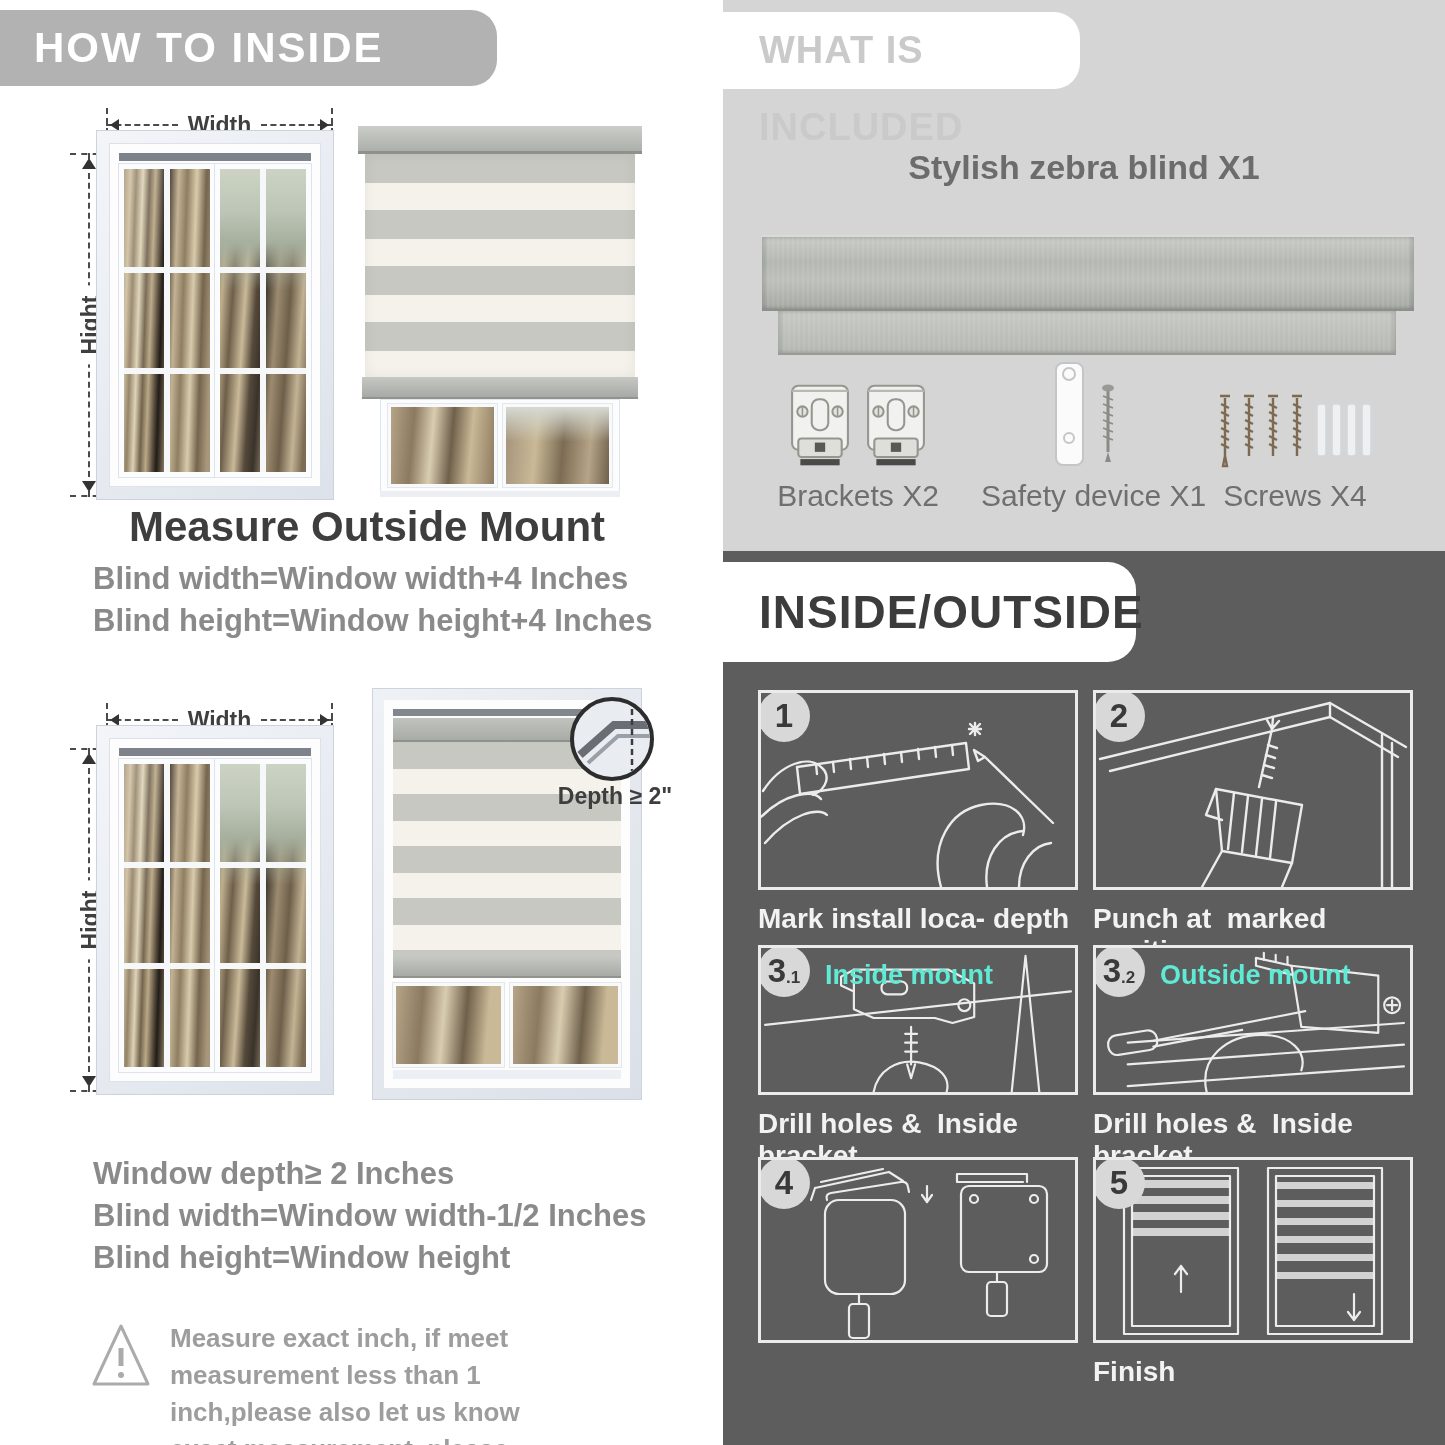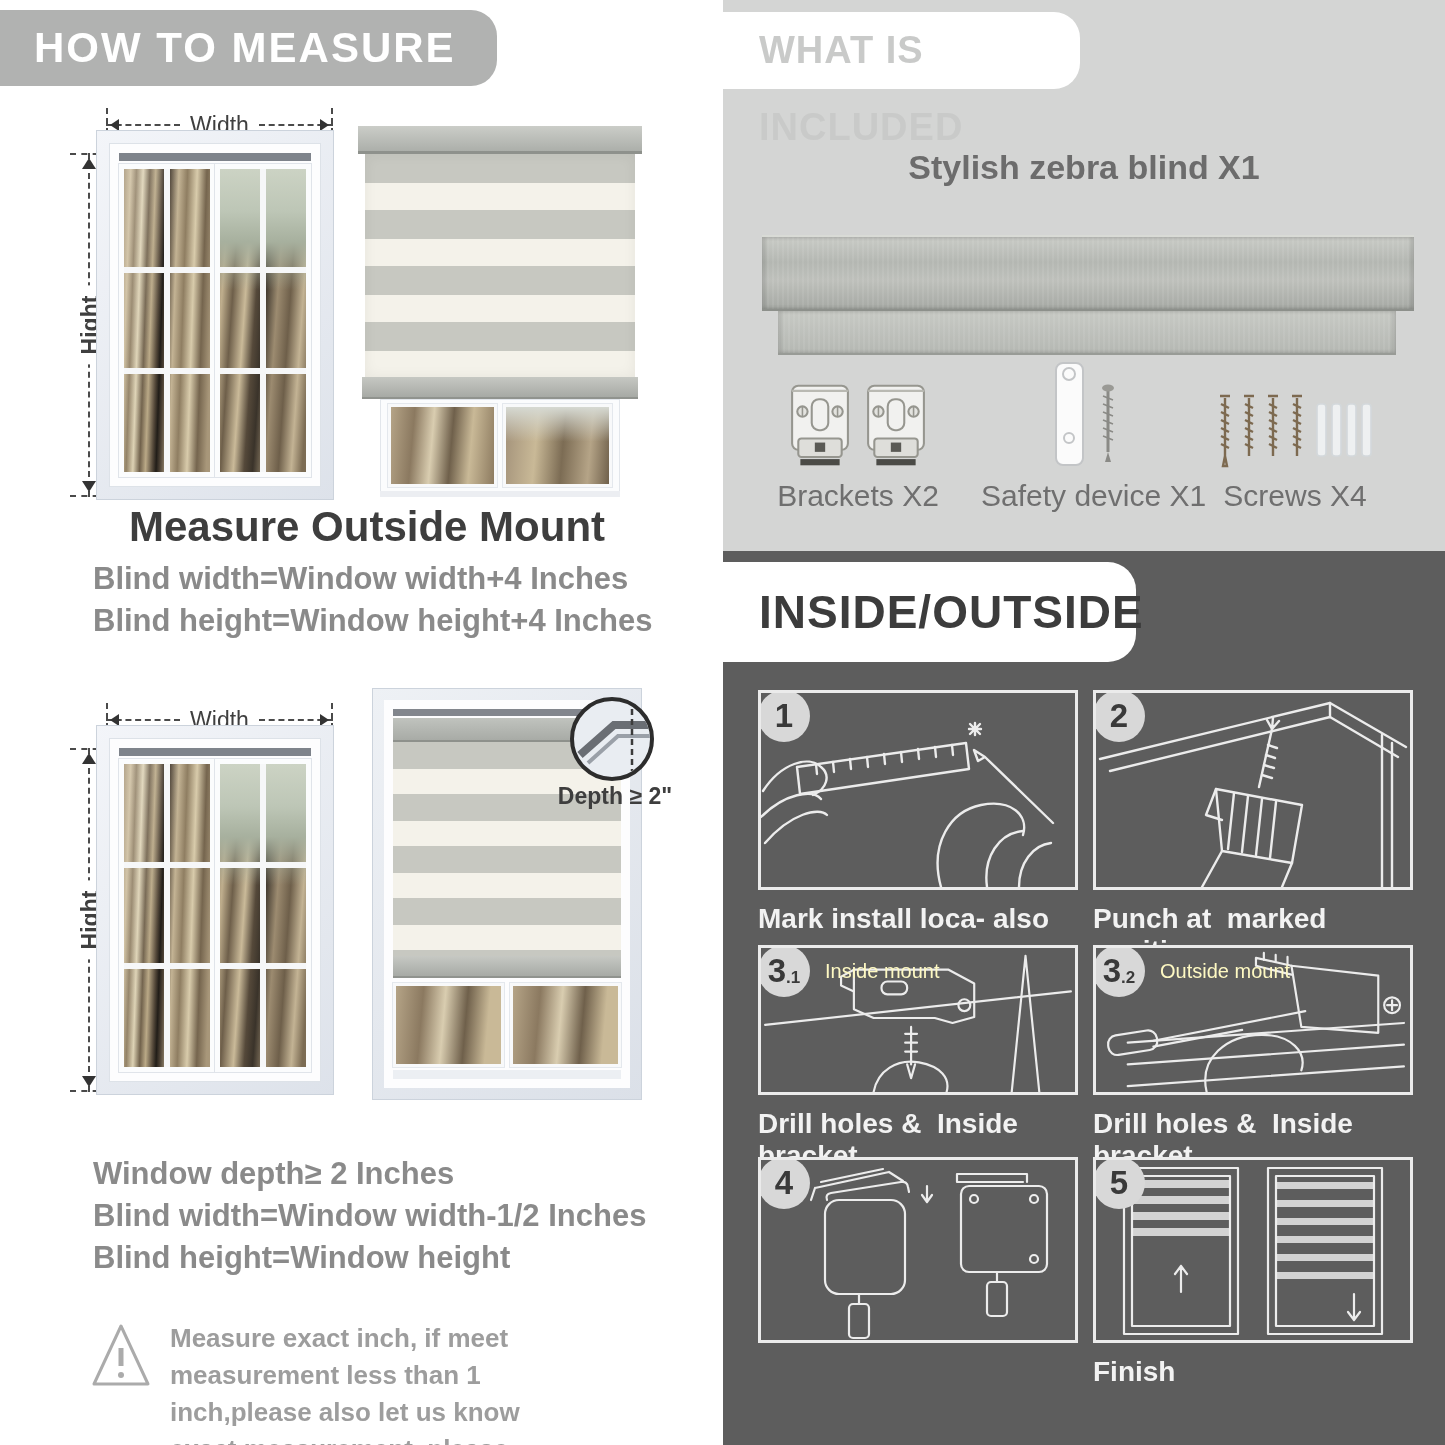--- a/index.html
+++ b/index.html
@@ -14,21 +14,21 @@
   .lheading{position:absolute;left:93px;color:#3e3e3e;font-size:42px;font-weight:bold;}
   .gline{position:absolute;left:93px;color:#8a8a8a;font-size:31px;font-weight:bold;}
 
   
   .w-anno{position:absolute;display:flex;align-items:center;height:22px;color:#3f3f3f;}
   .w-anno .dash{flex:1;border-top:2px dashed #4a4a4a;position:relative;height:0;}
   .w-anno .dash.l::before{content:"";position:absolute;left:-2px;top:-7px;
     border:6px solid transparent;border-right:9px solid #333;}
   .w-anno .dash.r::after{content:"";position:absolute;right:-2px;top:-7px;
     border:6px solid transparent;border-left:9px solid #333;}
-  .w-anno .w-label{margin:16px 10px;font-size:23px;font-weight:normal;}
+  .w-anno .w-label{margin:16px 10px;font-size:23px;font-weight:bold;}
   .w-anno .tick{position:absolute;top:-6px;height:46px;border-left:2px dashed #4a4a4a;}
   .w-anno .tick.tl{left:0;} .w-anno .tick.tr{right:0;}
 
   
   .h-anno{position:absolute;width:0;border-left:2px dashed #4a4a4a;}
   .h-anno::before{content:"";position:absolute;top:-2px;left:-8px;
     border:7px solid transparent;border-bottom:11px solid #333;}
   .h-anno::after{content:"";position:absolute;bottom:-2px;left:-8px;
     border:7px solid transparent;border-top:11px solid #333;}
   .h-anno .h-tick{position:absolute;width:40px;left:-20px;border-top:2px dashed #4a4a4a;}
@@ -122,34 +122,34 @@
   .banner-mount{position:absolute;left:0;top:11px;width:413px;height:100px;background:#fff;
     border-radius:0 28px 28px 0;color:#3c3c3c;font-size:46px;font-weight:bold;letter-spacing:1px;
     line-height:100px;padding-left:36px;box-sizing:border-box;}
   .step{position:absolute;width:320px;}
   .panel{position:relative;border:3px solid #ebebeb;box-sizing:border-box;overflow:hidden;background:#5d5d5d;}
   .panel.h200{height:200px;} .panel.h150{height:150px;} .panel.h186{height:186px;}
   .badge{position:absolute;top:-3px;left:-3px;width:52px;height:52px;border-radius:50%;
     background:#d8d8d8;display:flex;align-items:center;justify-content:center;}
   .badge .bn{font-size:33px;font-weight:bold;color:#3a3a3a;}
   .badge .bs{font-size:17px;font-weight:bold;color:#3a3a3a;margin-top:14px;}
-  .panel-title{position:absolute;left:64px;top:12px;font-size:20px;font-weight:normal;color:#fef9c3;}
+  .panel-title{position:absolute;left:64px;top:12px;font-size:27px;font-weight:bold;color:#5eead4;}
   .step-caption{margin-top:13px;font-size:28px;font-weight:bold;color:#f2f2f2;white-space:pre-wrap;}
   .s1{left:35px;top:139px;} .s2{left:370px;top:139px;}
   .s3a{left:35px;top:394px;} .s3b{left:370px;top:394px;}
   .s4{left:35px;top:606px;} .s5{left:370px;top:606px;}
   .lineart{position:absolute;inset:0;width:100%;height:100%;}
 </style>
 </head>
 <body>
 
 <div class="page">
 
   <div class="banner-left">
-    <span>HOW TO MEASURE</span>
+    <span>HOW TO INSIDE</span>
   </div>
 
   <div class="w-anno" style="left:106px;top:114px;width:227px;">
     <i class="tick tl"></i>
     <span class="dash l"></span>
     <b class="w-label">Width</b>
     <span class="dash r"></span>
     <i class="tick tr"></i>
   </div>
   <div class="h-anno" style="left:88px;top:153px;height:344px;">
@@ -329,21 +329,21 @@
             <path d="M4 150 C30 120 58 114 66 122"></path>
             <path d="M180 194 C168 150 190 118 220 112 C250 106 268 122 262 142"></path>
             <path d="M226 194 C222 164 238 140 262 138"></path>
             <path d="M258 194 C258 170 272 152 290 150"></path>
           </svg>
           <div class="badge">
             <span class="bn">1</span>
             <span class="bs"></span>
           </div>
         </div>
-        <div class="step-caption">Mark install loca- also</div>
+        <div class="step-caption">Mark install loca- depth</div>
       </div>
 
       <div class="step s2">
         <div class="panel h200">
           <svg class="lineart" viewBox="0 0 314 194" preserveAspectRatio="xMidYMid meet" stroke="#ececec" stroke-width="2.4" fill="none" stroke-linecap="round" stroke-linejoin="round">
             <path d="M4 66 L234 10 L310 54"></path>
             <path d="M14 78 L234 24 L302 64"></path>
             <path d="M234 10 V24"></path>
             <path d="M286 42 L286 194 M296 50 L296 194"></path>
             <path d="M163 94 L176 36"></path>

